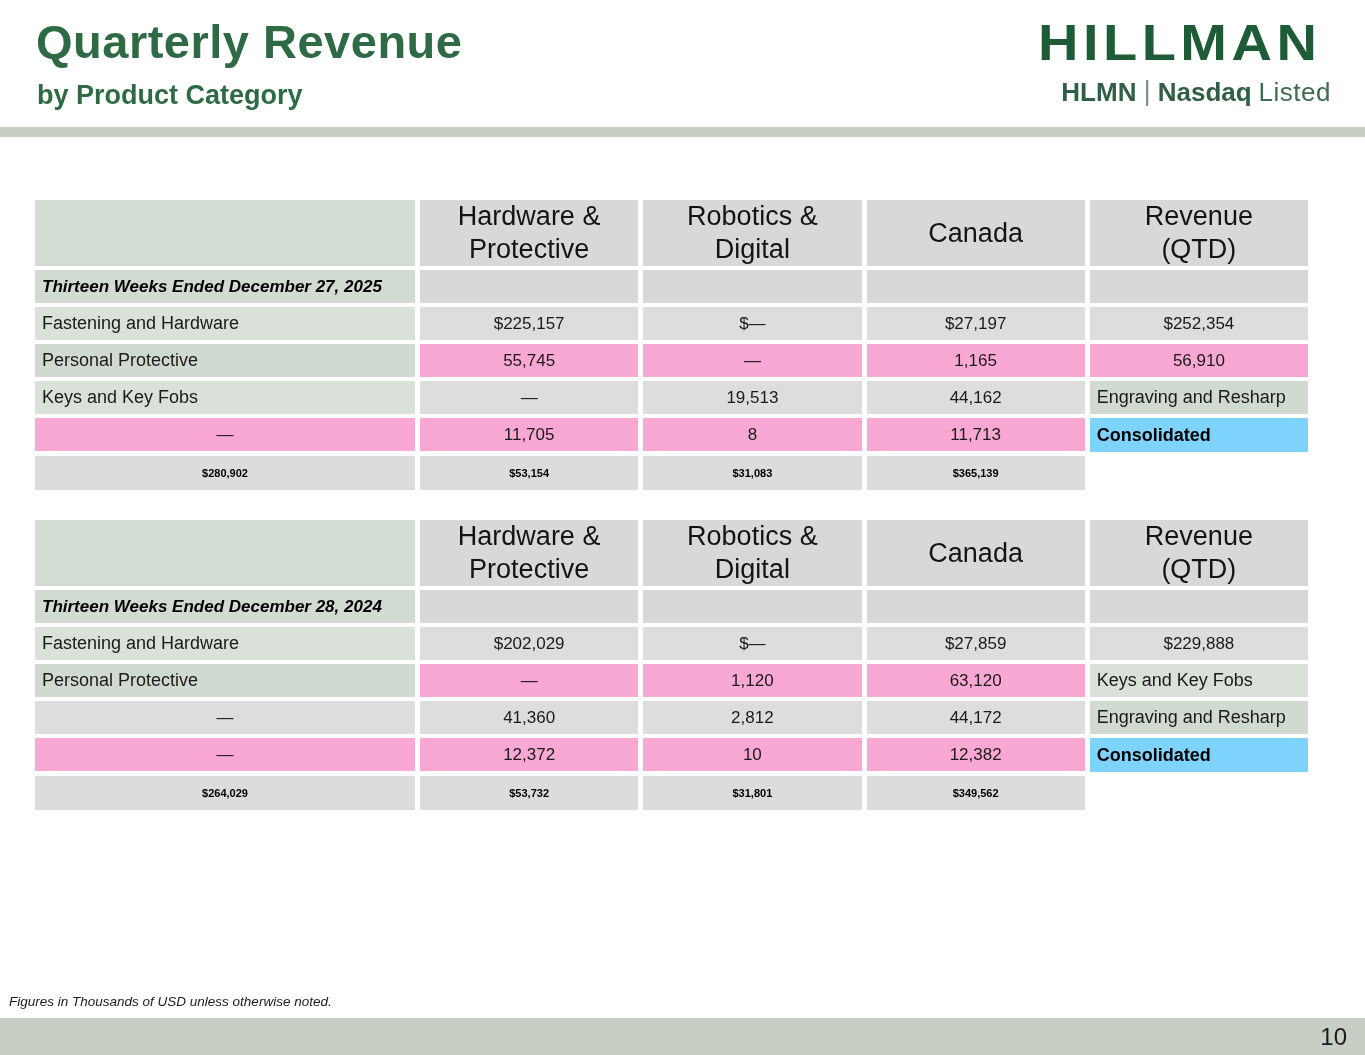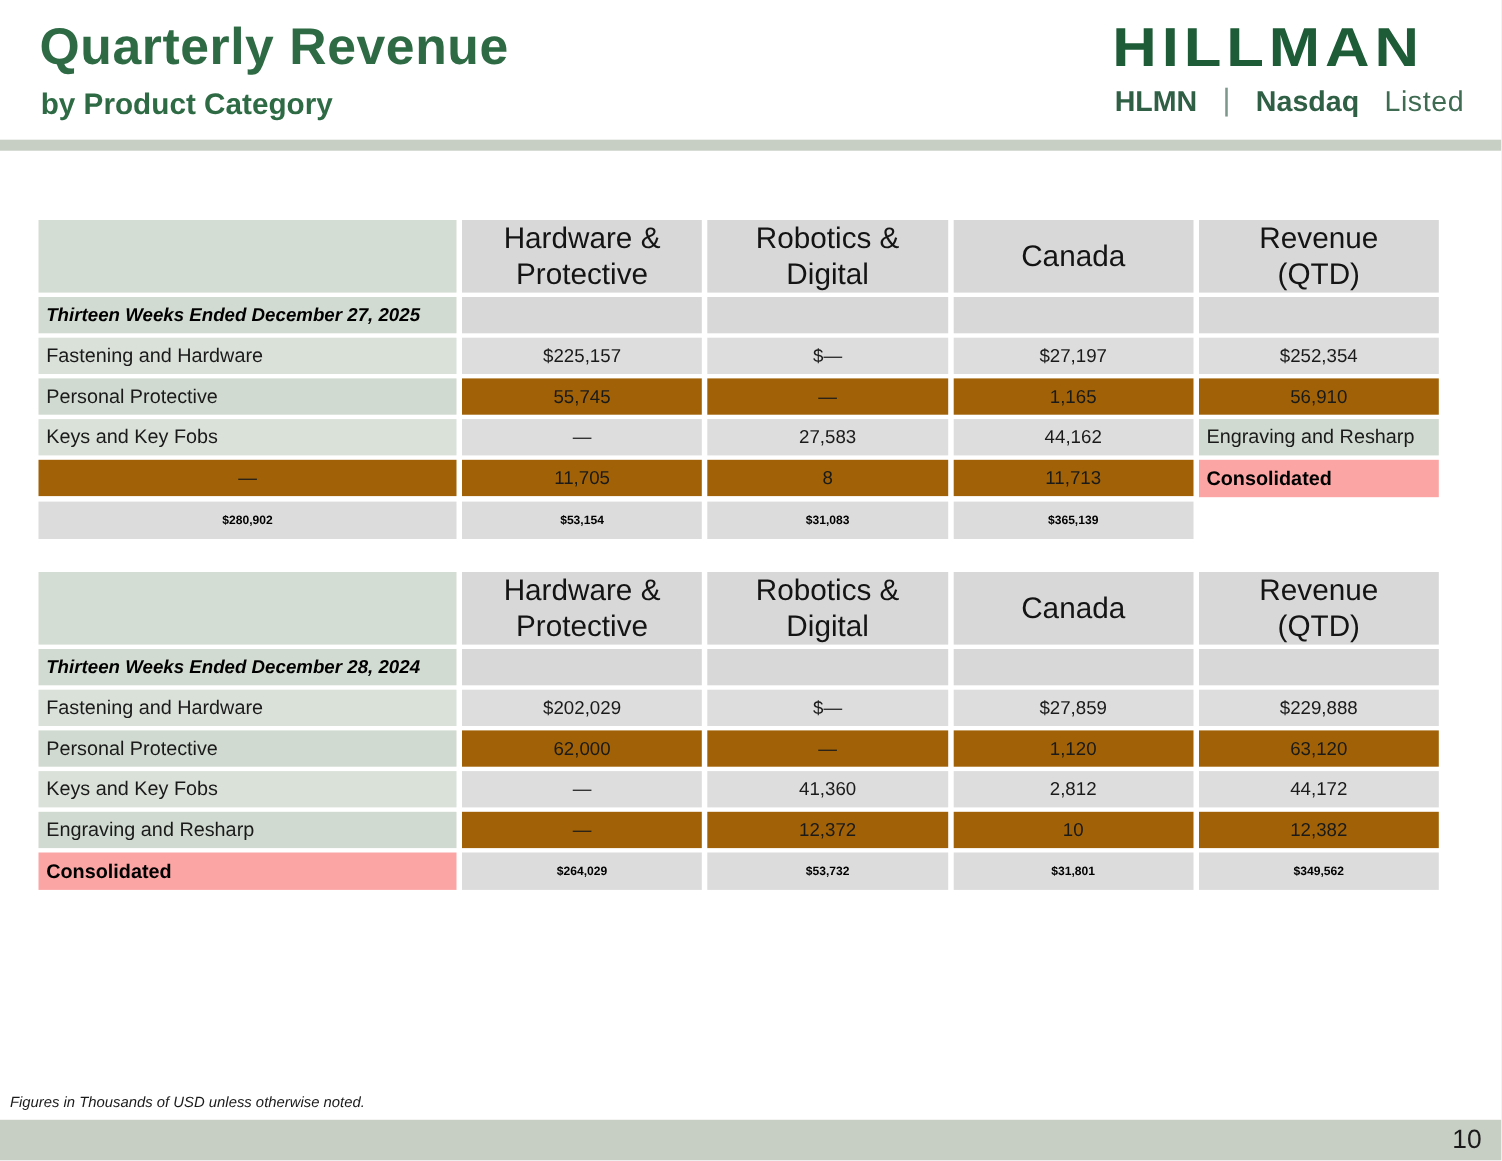--- a/index.html
+++ b/index.html
@@ -20,21 +20,21 @@
     font-size:27px; font-weight:bold; color:#2e6b45;
   }
   .logo { position:absolute; right:34px; top:18px; text-align:center; }
   .logo-word {
     font-size:50px; font-weight:bold; color:#1e5c38; letter-spacing:4px;
     line-height:1; transform:scaleX(1.12); transform-origin:center right;
     white-space:nowrap;
   }
   .logo-tag {
     margin-top:10px; display:flex; justify-content:center; align-items:center;
-    gap:23px; font-size:26px; color:#2f5f45; line-height:1;
+    gap:7px; font-size:26px; color:#2f5f45; line-height:1;
   }
   .logo-ticker { font-weight:bold; }
   .logo-sep { font-weight:normal; color:#7d988a; font-size:28px; position:relative; top:-1px; }
   .logo-nasdaq { font-weight:bold; }
   .logo-listed { font-weight:normal; color:#3f6b52; letter-spacing:0.5px; }
   .divider-bar {
     position:absolute; top:127px; left:0; width:100%; height:10px; background:#c7cec4;
   }
   
   .tables { position:absolute; top:200px; left:35px; width:1273px; }
@@ -52,27 +52,27 @@
   .head {
     background:#d8d8d8; font-size:27px; line-height:1.22; text-align:center;
     padding:0 22px; color:#141414;
   }
   .lab {
     justify-content:flex-start; padding-left:7px; font-size:18px;
     background:#d4ddd3;
   }
   .num { font-size:17px; background:#d9d9d9; }
   .sage-lt { background:#dae1d9; } .sage-dk { background:#d0dad0; }
-  .gray-lt { background:#dddddd; } .gray-dk { background:#a16207; }
+  .gray-lt { background:#dddddd; } .gray-dk { background:#f9a8d4; }
   .sec {
     font-weight:bold; font-style:italic; font-size:17px; background:#d2dbd1;
     color:#000;
   }
   .sec-fill { background:#d8d8d8; }
-  .total-lab { font-weight:bold; font-size:18px; background:#fca5a5; color:#000; }
+  .total-lab { font-weight:bold; font-size:18px; background:#7dd3fc; color:#000; }
   .total-num { font-weight:bold; font-size:11px; background:#dcdcdc; color:#000; }
   
   .footnote {
     position:absolute; left:9px; bottom:46px; font-size:13.5px; font-style:italic;
     color:#1a1a1a;
   }
   .bottom-bar {
     position:absolute; bottom:0; left:0; width:100%; height:37px; background:#c7cec4;
     display:flex; align-items:center; justify-content:flex-end; padding-right:18px;
   }
@@ -120,21 +120,21 @@
       <div class="c num gray-lt row-data">$252,354</div>
 
       <div class="c lab sage-dk row-data">Personal Protective</div>
       <div class="c num gray-dk row-data">55,745</div>
       <div class="c num gray-dk row-data">—</div>
       <div class="c num gray-dk row-data">1,165</div>
       <div class="c num gray-dk row-data">56,910</div>
 
       <div class="c lab sage-lt row-data">Keys and Key Fobs</div>
       <div class="c num gray-lt row-data">—</div>
-      <div class="c num gray-lt row-data">27,583</div>
+      <div class="c num gray-lt row-data">19,513</div>
       <div class="c num gray-lt row-data">44,162</div>
 
       <div class="c lab sage-dk row-data">Engraving and Resharp</div>
       <div class="c num gray-dk row-data">—</div>
       <div class="c num gray-dk row-data">11,705</div>
       <div class="c num gray-dk row-data">8</div>
       <div class="c num gray-dk row-data">11,713</div>
 
       <div class="c lab total-lab row-total">Consolidated</div>
       <div class="c num total-num row-total">$280,902</div>
@@ -156,21 +156,20 @@
       <div class="c sec-fill row-sec"></div>
       <div class="c sec-fill row-sec"></div>
 
       <div class="c lab sage-lt row-data">Fastening and Hardware</div>
       <div class="c num gray-lt row-data">$202,029</div>
       <div class="c num gray-lt row-data">$—</div>
       <div class="c num gray-lt row-data">$27,859</div>
       <div class="c num gray-lt row-data">$229,888</div>
 
       <div class="c lab sage-dk row-data">Personal Protective</div>
-      <div class="c num gray-dk row-data">62,000</div>
       <div class="c num gray-dk row-data">—</div>
       <div class="c num gray-dk row-data">1,120</div>
       <div class="c num gray-dk row-data">63,120</div>
 
       <div class="c lab sage-lt row-data">Keys and Key Fobs</div>
       <div class="c num gray-lt row-data">—</div>
       <div class="c num gray-lt row-data">41,360</div>
       <div class="c num gray-lt row-data">2,812</div>
       <div class="c num gray-lt row-data">44,172</div>
 

